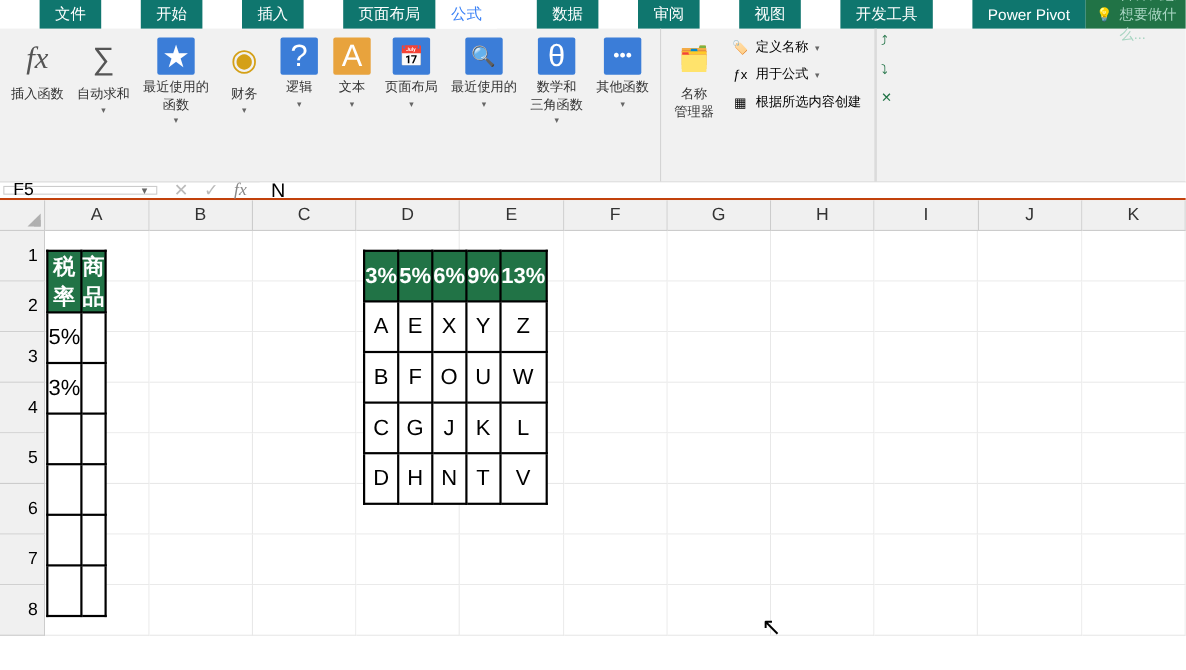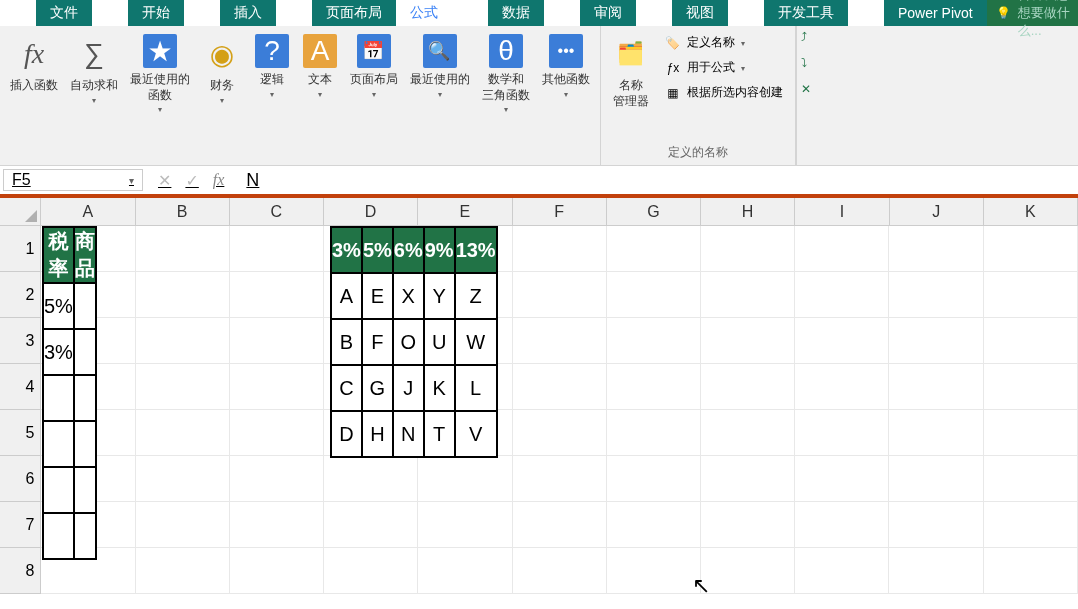--- a/index.html
+++ b/index.html
@@ -24,41 +24,41 @@
   .dropdown-arrow { font-size: 8px; color: #666; margin-top: 2px; }
   
   .ribbon-small-list { display: flex; flex-direction: column; padding: 2px 4px; gap: 4px; }
   .ribbon-small-item { display: flex; align-items: center; gap: 6px; font-size: 12px; cursor: pointer; padding: 2px 4px; white-space: nowrap; }
   .small-icon { width: 16px; height: 16px; display: inline-flex; align-items: center; justify-content: center; font-size: 12px; }
   
   .ribbon-right-icons { display:flex; flex-direction:column; padding:4px; gap:8px; border-left:1px solid #d4d4d4; }
   .ribbon-right-icons div { width:18px; height:18px; font-size:12px; color:#217346; cursor:pointer; }
   
   
-  .formula-bar { display: flex; align-items: stretch; border-bottom: 4px solid #c2410c; height: 32px; background:#fff;text-decoration:underline; }
+  .formula-bar { display: flex; align-items: stretch; border-bottom: 2px solid #c2410c; height: 16px; background:#fff; }
   .name-box { width: 140px; border: 1px solid #ccc; margin: 3px; padding: 2px 8px; font-size: 16px; display:flex; align-items:center; justify-content:space-between; }
   .name-box-arrow { font-size:10px; color:#666; }
   .fb-btns { display:flex; align-items:center; gap:14px; padding:0 12px; color:#bbb; font-size:16px; }
   .fb-fx { font-style: italic; font-family: "Times New Roman", serif; color:#888; }
   .formula-input { flex:1; border:none; font-size:18px; padding:2px 10px; outline:none; }
   
   
   .grid-area { position: relative; overflow: hidden; }
   .col-headers { display:flex; height:28px; background:#f0f0f0; }
   .select-all { width:42px; border-right:1px solid #ccc; border-bottom:1px solid #ccc; background:#f0f0f0; position:relative; }
   .select-all::after { content:""; position:absolute; right:3px; bottom:3px; border:6px solid transparent; border-right-color:#b0b0b0; border-bottom-color:#b0b0b0; }
   .col-header { border-right:1px solid #ccc; border-bottom:1px solid #ccc; text-align:center; font-size:16px; color:#333; display:flex; align-items:center; justify-content:center; background:#f0f0f0; }
   .rows { display:flex; flex-direction:column; }
   .row { display:flex; }
   .row-header { width:42px; border-right:1px solid #ccc; border-bottom:1px solid #ccc; background:#f0f0f0; text-align:center; font-size:16px; display:flex; align-items:center; justify-content:flex-end; padding-right:6px; }
   .cell { border-right:1px solid #e8e8e8; border-bottom:1px solid #e8e8e8; background:#fff; }
   
   
   .sheet-content { position:absolute; left:42px; top:28px; }
-  .datatable { position:absolute; border-collapse:collapse; }
+  .datatable { position:absolute; border-collapse:collapse;margin-top:17px; }
   .datatable th, .datatable td { border:2px solid #000; text-align:center; font-size:20px; height:46px; }
   .datatable th { background:#217346; color:#fff; font-weight:bold; }
   .datatable td { background:#fff; }
   
   .t1 th, .t1 td { width:96px; }
   .t2 th, .t2 td { width:96px; }
   
   .cursor-arrow { position:absolute; font-size:22px; color:#000; }
 </style>
 </head>
@@ -156,21 +156,20 @@
           <span class="small-icon">ƒx</span>
           <span>用于公式</span>
           <span class="dropdown-arrow">▾</span>
         </div>
         <div class="ribbon-small-item">
           <span class="small-icon">▦</span>
           <span>根据所选内容创建</span>
         </div>
       </div>
     </div>
-    <div class="ribbon-group-label">定义的名称</div>
   </div>
 
   <div class="ribbon-right-icons">
     <div>⤴</div>
     <div>⤵</div>
     <div>✕</div>
   </div>
 </div>
 
 <div class="formula-bar">

